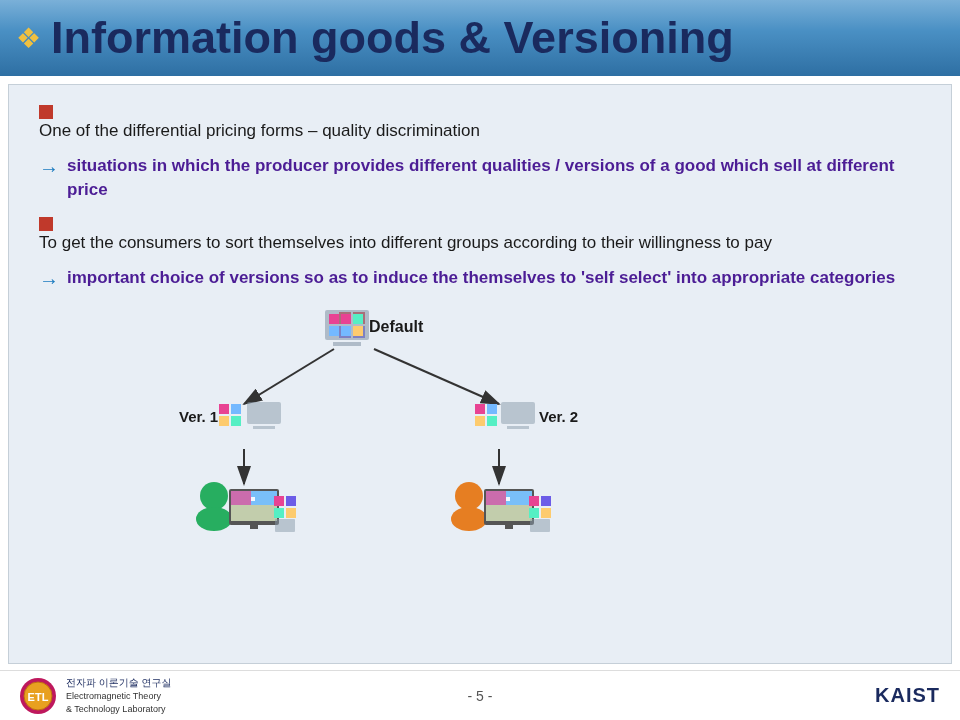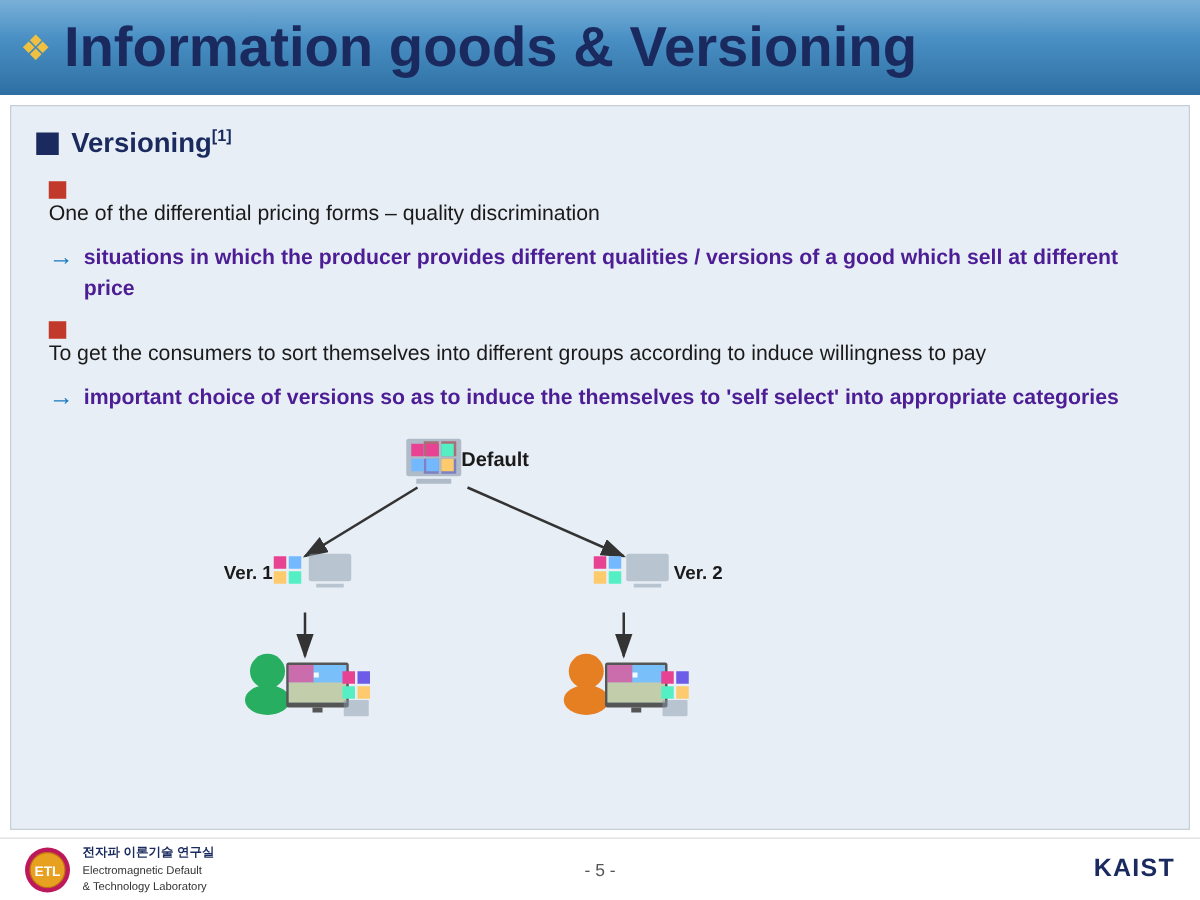--- a/index.html
+++ b/index.html
@@ -153,21 +153,21 @@
       flex-shrink: 0;
     }
     .footer-lab-text {
       font-size: 9px;
       color: #333;
       line-height: 1.4;
     }
     .footer-lab-text .lab-korean {
       font-size: 10px;
       color: #1a2a5e;
-      font-weight: bold;
+      font-weight: normal;
     }
     .footer-center {
       font-size: 14px;
       color: #555;
       position: absolute;
       left: 50%;
       transform: translateX(-50%);
     }
     .footer-right {
       font-size: 20px;
@@ -180,40 +180,34 @@
 </head>
 <body>
 
 <div class="header">
   <span class="header-diamond">❖</span>
   <span class="header-title">Information goods &amp; Versioning</span>
 </div>
 
 <div class="main">
 
-  <div class="section-heading">
-    <div class="heading-square"></div>
-    <span class="heading-text">
-      <span>Versioning</span><sup>[1]</sup>
-    </span>
-  </div>
 
   <div class="bullet-item">
     <div class="bullet-square"></div>
     <span class="bullet-text">One of the differential pricing forms – quality discrimination</span>
   </div>
 
   <div class="arrow-item">
     <span class="arrow-symbol">→</span>
     <span class="arrow-text">situations in which the producer provides different qualities / versions of a good which sell at different price</span>
   </div>
 
   <div class="bullet-item">
     <div class="bullet-square"></div>
-    <span class="bullet-text">To get the consumers to sort themselves into different groups according to induce willingness to pay</span>
+    <span class="bullet-text">To get the consumers to sort themselves into different groups according to their willingness to pay</span>
   </div>
 
   <div class="arrow-item">
     <span class="arrow-symbol">→</span>
     <span class="arrow-text">important choice of versions so as to induce the themselves to 'self select' into appropriate categories</span>
   </div>
 
   <div class="diagram">
     <svg class="diagram-svg" viewBox="0 0 680 230">
 
@@ -319,19 +313,19 @@
 <div class="footer">
   <div class="footer-left">
     <div class="footer-logo-circle">
       <svg width="30" height="30" viewBox="0 0 30 30">
         <circle cx="15" cy="15" r="14" fill="#e8a020" stroke="#c07010" stroke-width="1"></circle>
         <text x="15" y="20" text-anchor="middle" font-size="11" font-weight="bold" fill="white" font-family="Arial">ETL</text>
       </svg>
     </div>
     <div class="footer-lab-text">
       <div class="lab-korean">전자파 이론기술 연구실</div>
-      <div>Electromagnetic Default</div>
+      <div>Electromagnetic Theory</div>
       <div>&amp; Technology Laboratory</div>
     </div>
   </div>
   <div class="footer-center">- 5 -</div>
   <div class="footer-right">KAIST</div>
 </div>
 
 </body></html>

